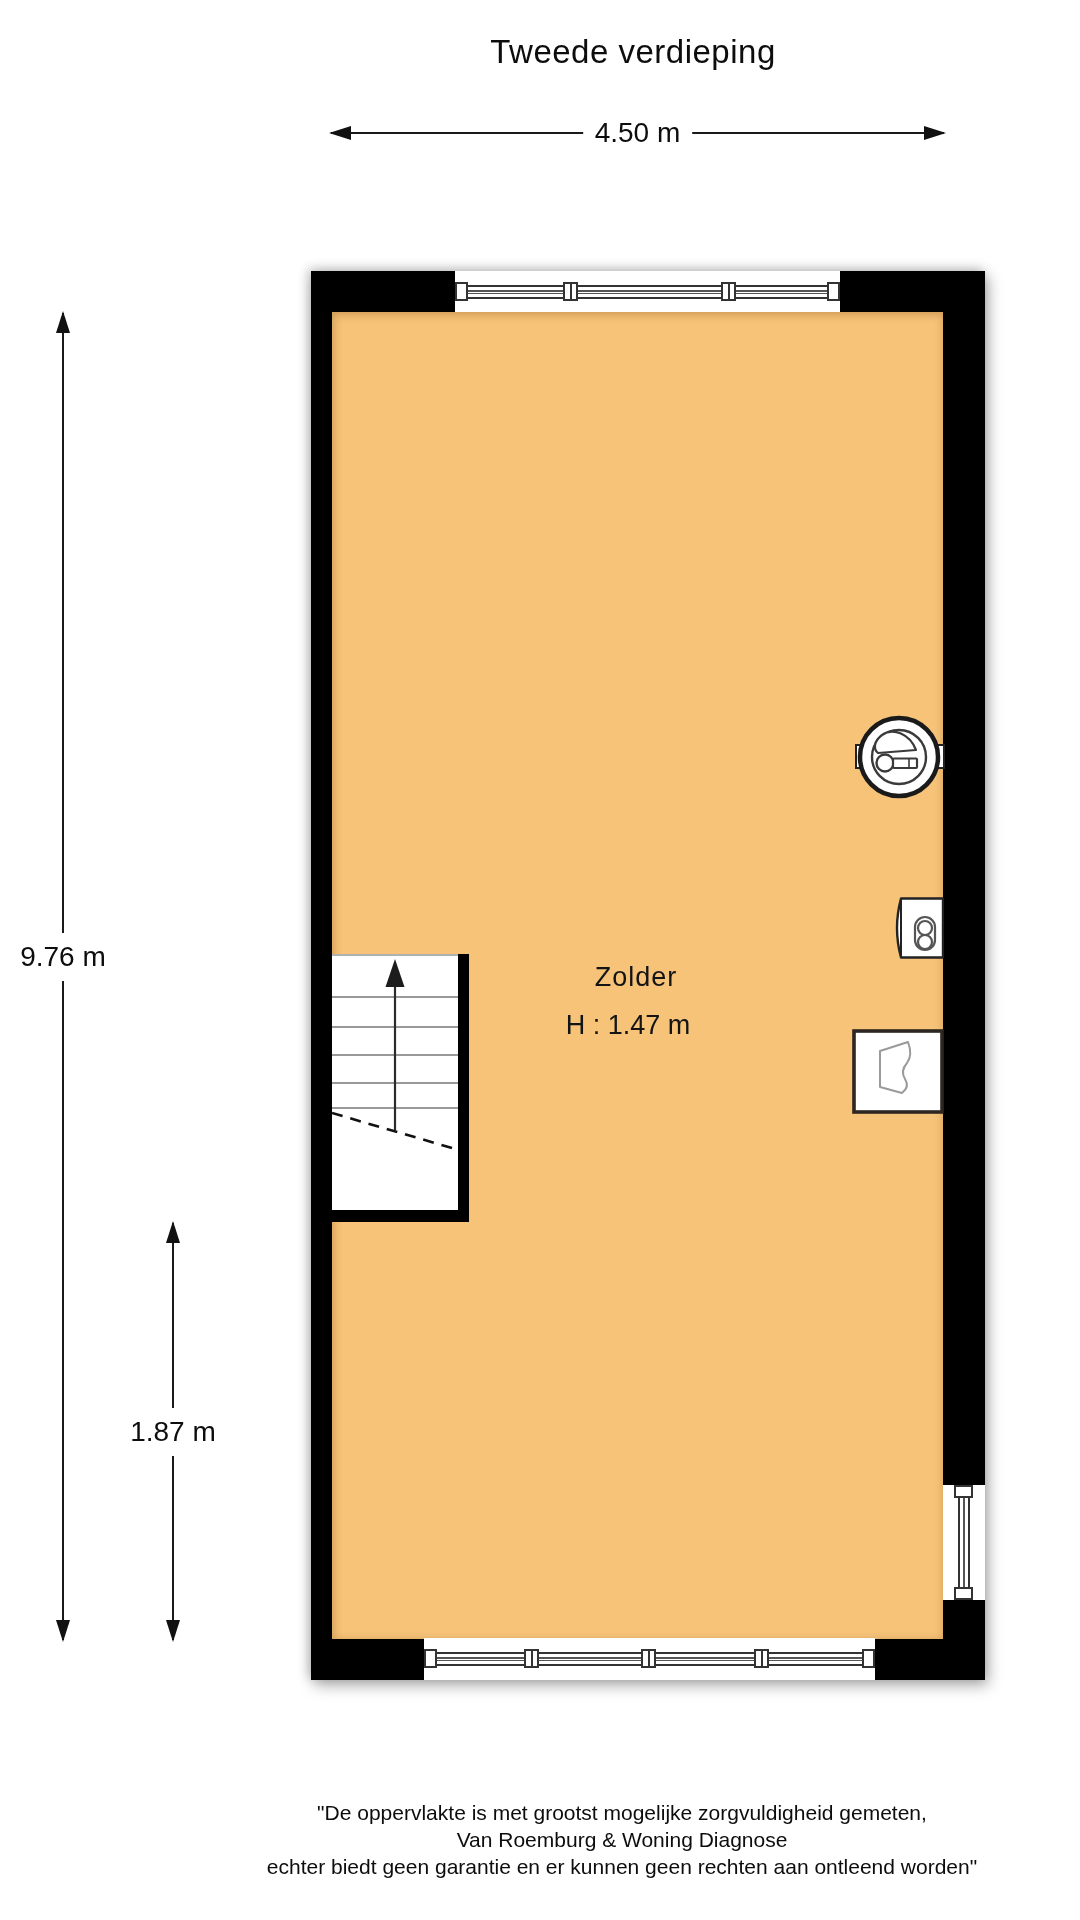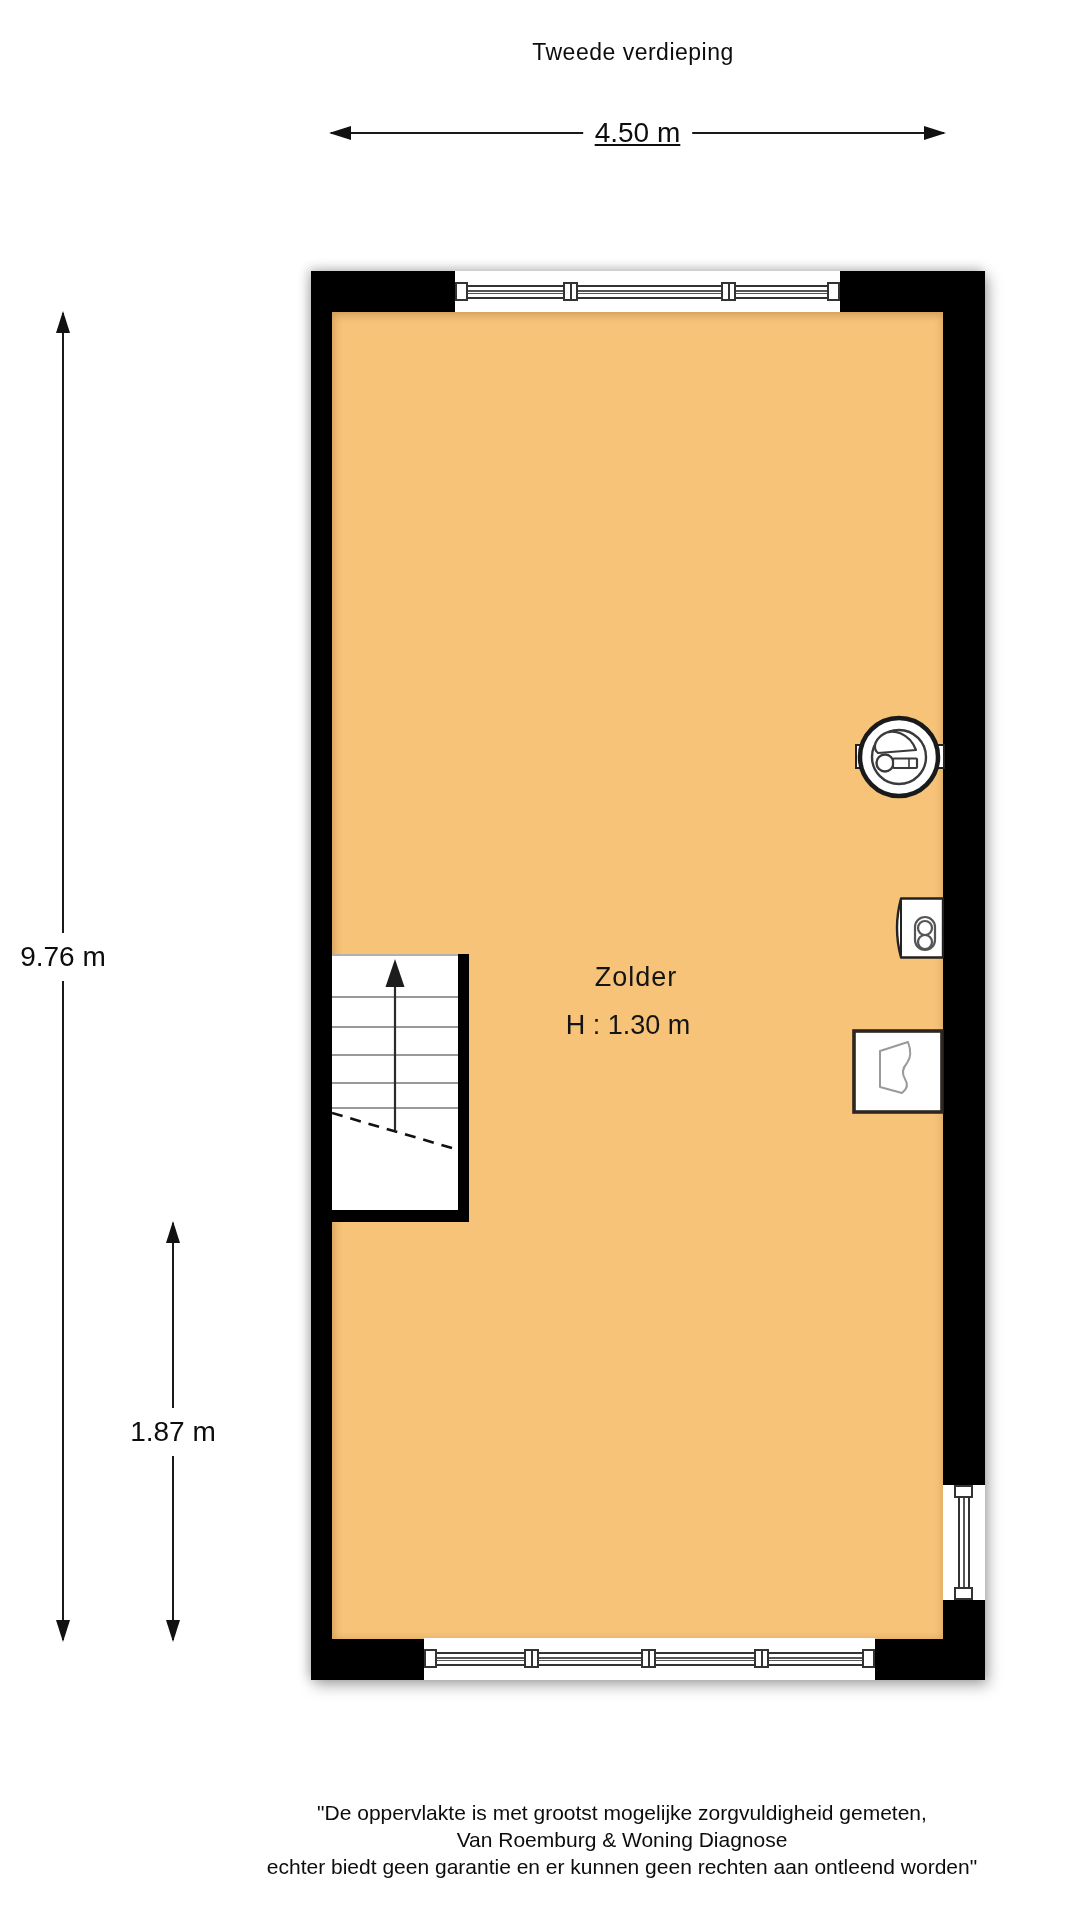--- a/index.html
+++ b/index.html
@@ -5,41 +5,41 @@
   html,body{margin:0;padding:0;background:#fff;}
   *{box-sizing:border-box;}
   .page{
     position:relative;width:1080px;height:1920px;background:#ffffff;overflow:hidden;
     font-family:"Liberation Sans", sans-serif;color:#111;
   }
 
   
   .title{
     position:absolute;left:633px;top:52px;transform:translate(-50%,-50%);
-    font-size:23px;letter-spacing:0.5px;white-space:nowrap;color:#0d0d0d;
+    font-size:33px;letter-spacing:0.5px;white-space:nowrap;color:#0d0d0d;
   }
 
   
   .dim{position:absolute;}
   .dim .line-h{position:absolute;top:50%;left:1px;right:1px;height:2px;background:#1a1a1a;transform:translateY(-50%);}
   .dim .line-v{position:absolute;left:50%;top:1px;bottom:1px;width:2px;background:#1a1a1a;transform:translateX(-50%);}
   .arr{width:0;height:0;position:absolute;}
   .arr-left{left:-1px;top:50%;transform:translateY(-50%);
     border-top:7px solid transparent;border-bottom:7px solid transparent;border-right:22px solid #111;}
   .arr-right{right:-1px;top:50%;transform:translateY(-50%);
     border-top:7px solid transparent;border-bottom:7px solid transparent;border-left:22px solid #111;}
   .arr-up{top:-1px;left:50%;transform:translateX(-50%);
     border-left:7px solid transparent;border-right:7px solid transparent;border-bottom:22px solid #111;}
   .arr-down{bottom:-1px;left:50%;transform:translateX(-50%);
     border-left:7px solid transparent;border-right:7px solid transparent;border-top:22px solid #111;}
   .dim-label{
     position:absolute;background:#fff;font-size:28px;white-space:nowrap;
     padding:2px 12px;color:#0d0d0d;
   }
-  .dim-label.center-h{left:50%;top:50%;transform:translate(-50%,-50%);text-decoration:underline;}
+  .dim-label.center-h{left:50%;top:50%;transform:translate(-50%,-50%);}
 
   
   .plan{
     position:absolute;left:311px;top:271px;width:674px;height:1409px;background:#000;
     box-shadow:3px 5px 14px rgba(0,0,0,0.35), -3px -3px 10px rgba(0,0,0,0.18);
   }
   .floor{
     position:absolute;left:21px;top:41px;width:611px;height:1327px;background:#f6c379;
     box-shadow:inset 0 3px 9px rgba(120,70,10,0.25), inset 3px 0 8px rgba(120,70,10,0.12);
   }
@@ -168,21 +168,21 @@
       <circle cx="33" cy="45" r="7" fill="#ffffff" stroke="#555" stroke-width="2.2"></circle>
     </svg>
 
     <svg class="fixture" style="left:541px;top:758px;width:92px;height:85px;" viewBox="0 0 92 85">
       <rect x="2" y="2" width="88" height="81" fill="#ffffff" stroke="#2e2620" stroke-width="3.6"></rect>
       <path d="M56,13 L28,22 L28,58 L50,64 Q58,58 53,50 Q48,42 55,34 Q61,26 56,13 Z" fill="#ffffff" stroke="#9a9a9a" stroke-width="2" stroke-linejoin="round"></path>
     </svg>
   </div>
 
   <div class="room-name">Zolder</div>
-  <div class="room-height">H : 1.30 m</div>
+  <div class="room-height">H : 1.47 m</div>
 
   <div class="footer">
     <div>"De oppervlakte is met grootst mogelijke zorgvuldigheid gemeten,</div>
     <div>Van Roemburg &amp; Woning Diagnose</div>
     <div>echter biedt geen garantie en er kunnen geen rechten aan ontleend worden"</div>
   </div>
 
 </div>
 
 </body></html>

